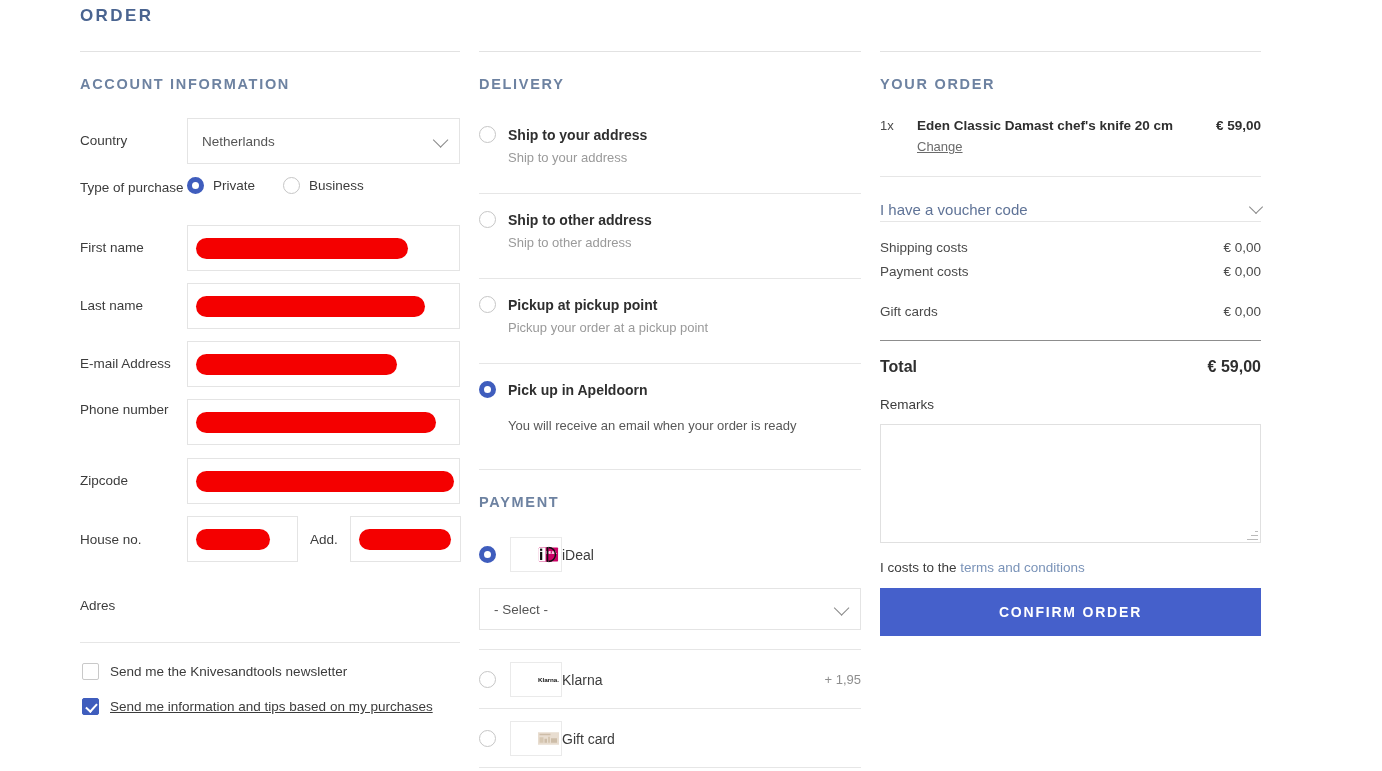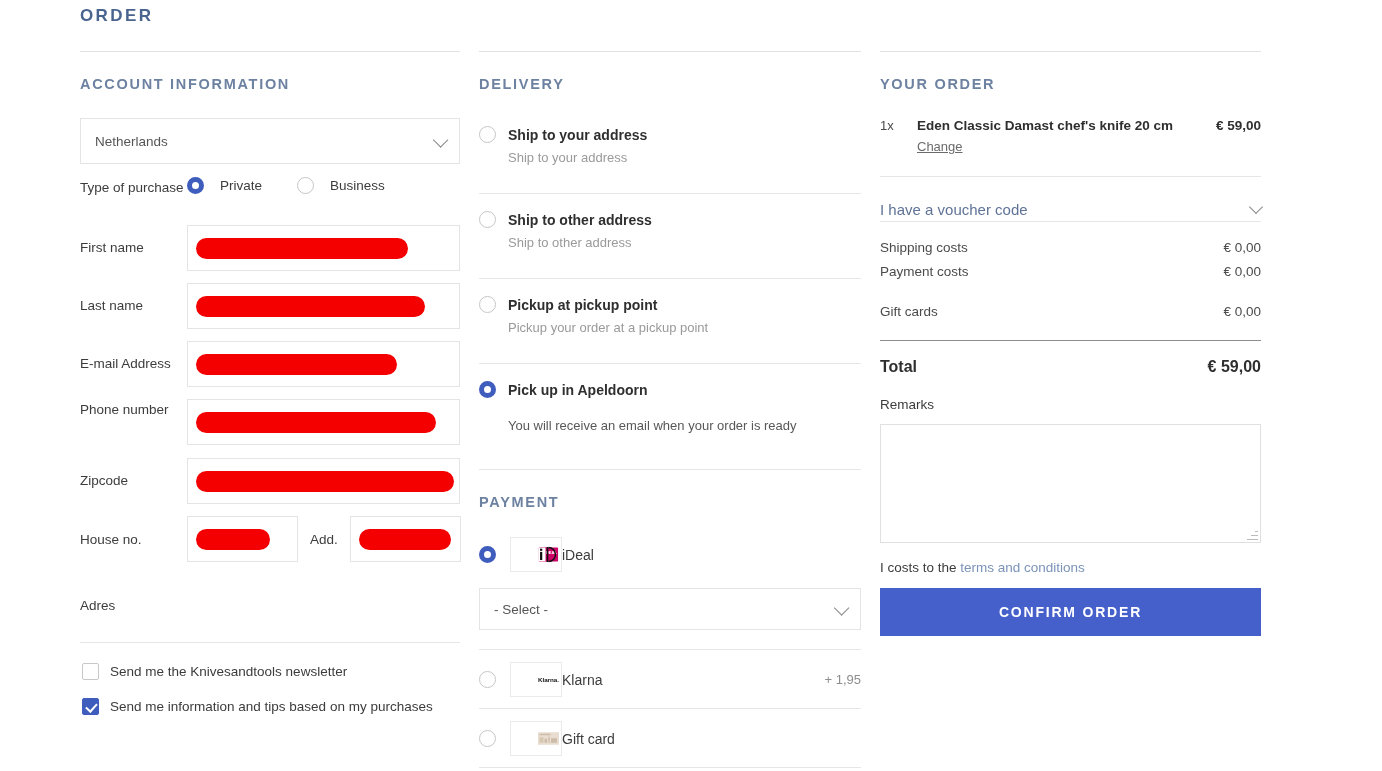--- a/index.html
+++ b/index.html
@@ -220,32 +220,33 @@
 
   <div class="top-rule rule-left"></div>
   <div class="top-rule rule-mid"></div>
   <div class="top-rule rule-right"></div>
 
   <div class="col col-left">
 
     <div class="sect-head" style="position:absolute;left:0;top:76px;">ACCOUNT INFORMATION</div>
 
     <div class="form-row" style="top:118px;">
+      <div class="f-label" style="line-height:46px;">Country</div>
       <div class="f-control">
         <div class="selectbox">
           <span>Netherlands</span>
           <span class="chev"></span>
         </div>
       </div>
     </div>
 
     <div class="form-row" style="top:177px;">
       <div class="f-label">Type of purchase</div>
       <div class="f-control">
-        <div class="radio-group" style="gap:7px;">
+        <div class="radio-group" style="gap:0;">
           <span class="radio on"></span>
           <span class="radio-lbl" style="margin-left:9px;margin-right:28px;">Private</span>
           <span class="radio"></span>
           <span class="radio-lbl" style="margin-left:9px;">Business</span>
         </div>
       </div>
     </div>
 
     <div class="form-row" style="top:225px;">
       <div class="f-label" style="line-height:46px;">First name</div>
@@ -306,21 +307,21 @@
     </div>
 
     <div style="position:absolute;left:0;top:598px;font-size:13.5px;">Adres</div>
 
     <div class="hr-light" style="left:0;top:642px;width:380px;"></div>
 
     <div class="check-row" style="top:663px;">
       <span class="cbox"></span>
       <span class="check-lbl">Send me the Knivesandtools newsletter</span>
     </div>
-    <div class="check-row" style="top:698px;">
+    <div class="check-row" style="top:698px;text-decoration:underline;">
       <span class="cbox on"></span>
       <span class="check-lbl">Send me information and tips based on my purchases</span>
     </div>
   </div>
 
   <div class="col col-mid">
 
     <div class="sect-head" style="position:absolute;left:0;top:76px;">DELIVERY</div>
 
     <div class="opt" style="top:126px;">

